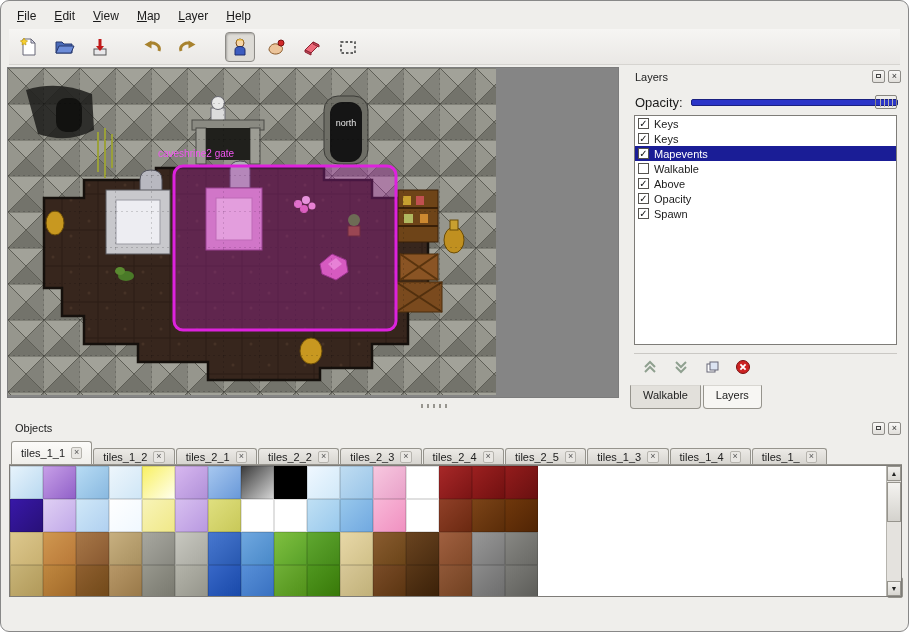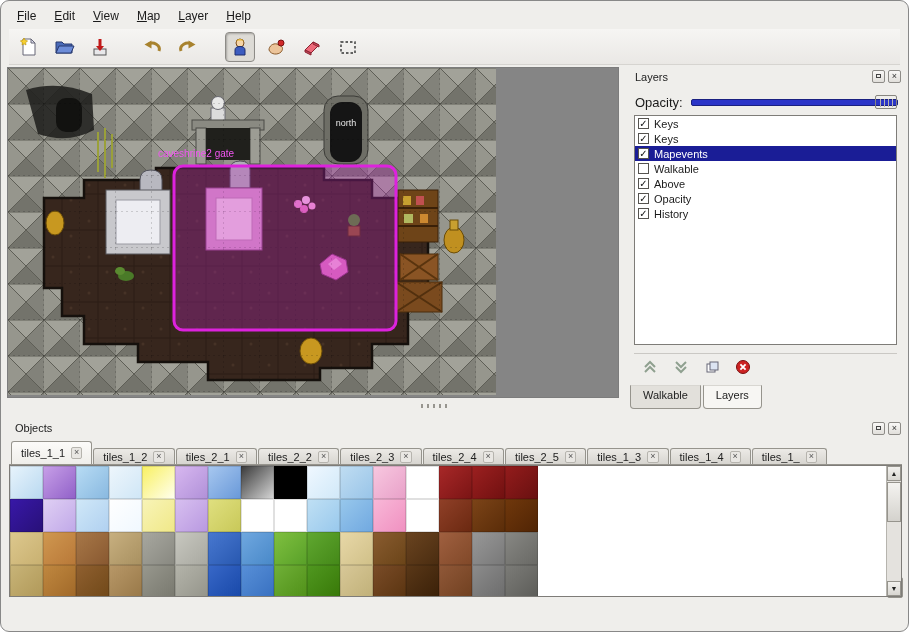--- a/index.html
+++ b/index.html
@@ -428,21 +428,21 @@
         <div class="layer-row">
           <span class="checkbox">✓</span>
           <span class="layer-label">Above</span>
         </div>
         <div class="layer-row">
           <span class="checkbox">✓</span>
           <span class="layer-label">Opacity</span>
         </div>
         <div class="layer-row">
           <span class="checkbox">✓</span>
-          <span class="layer-label">History</span>
+          <span class="layer-label">Spawn</span>
         </div>
       </div>
 
     <div class="layer-btn-row">
       <span class="lp-ico">
         <svg width="16" height="16" viewBox="0 0 16 16">
             <g>
               <path d="M3,8 L8,3 L13,8 M3,13 L8,8 L13,13" fill="none" stroke="#8fa08f" stroke-width="2"></path>
             </g>
           </svg>

